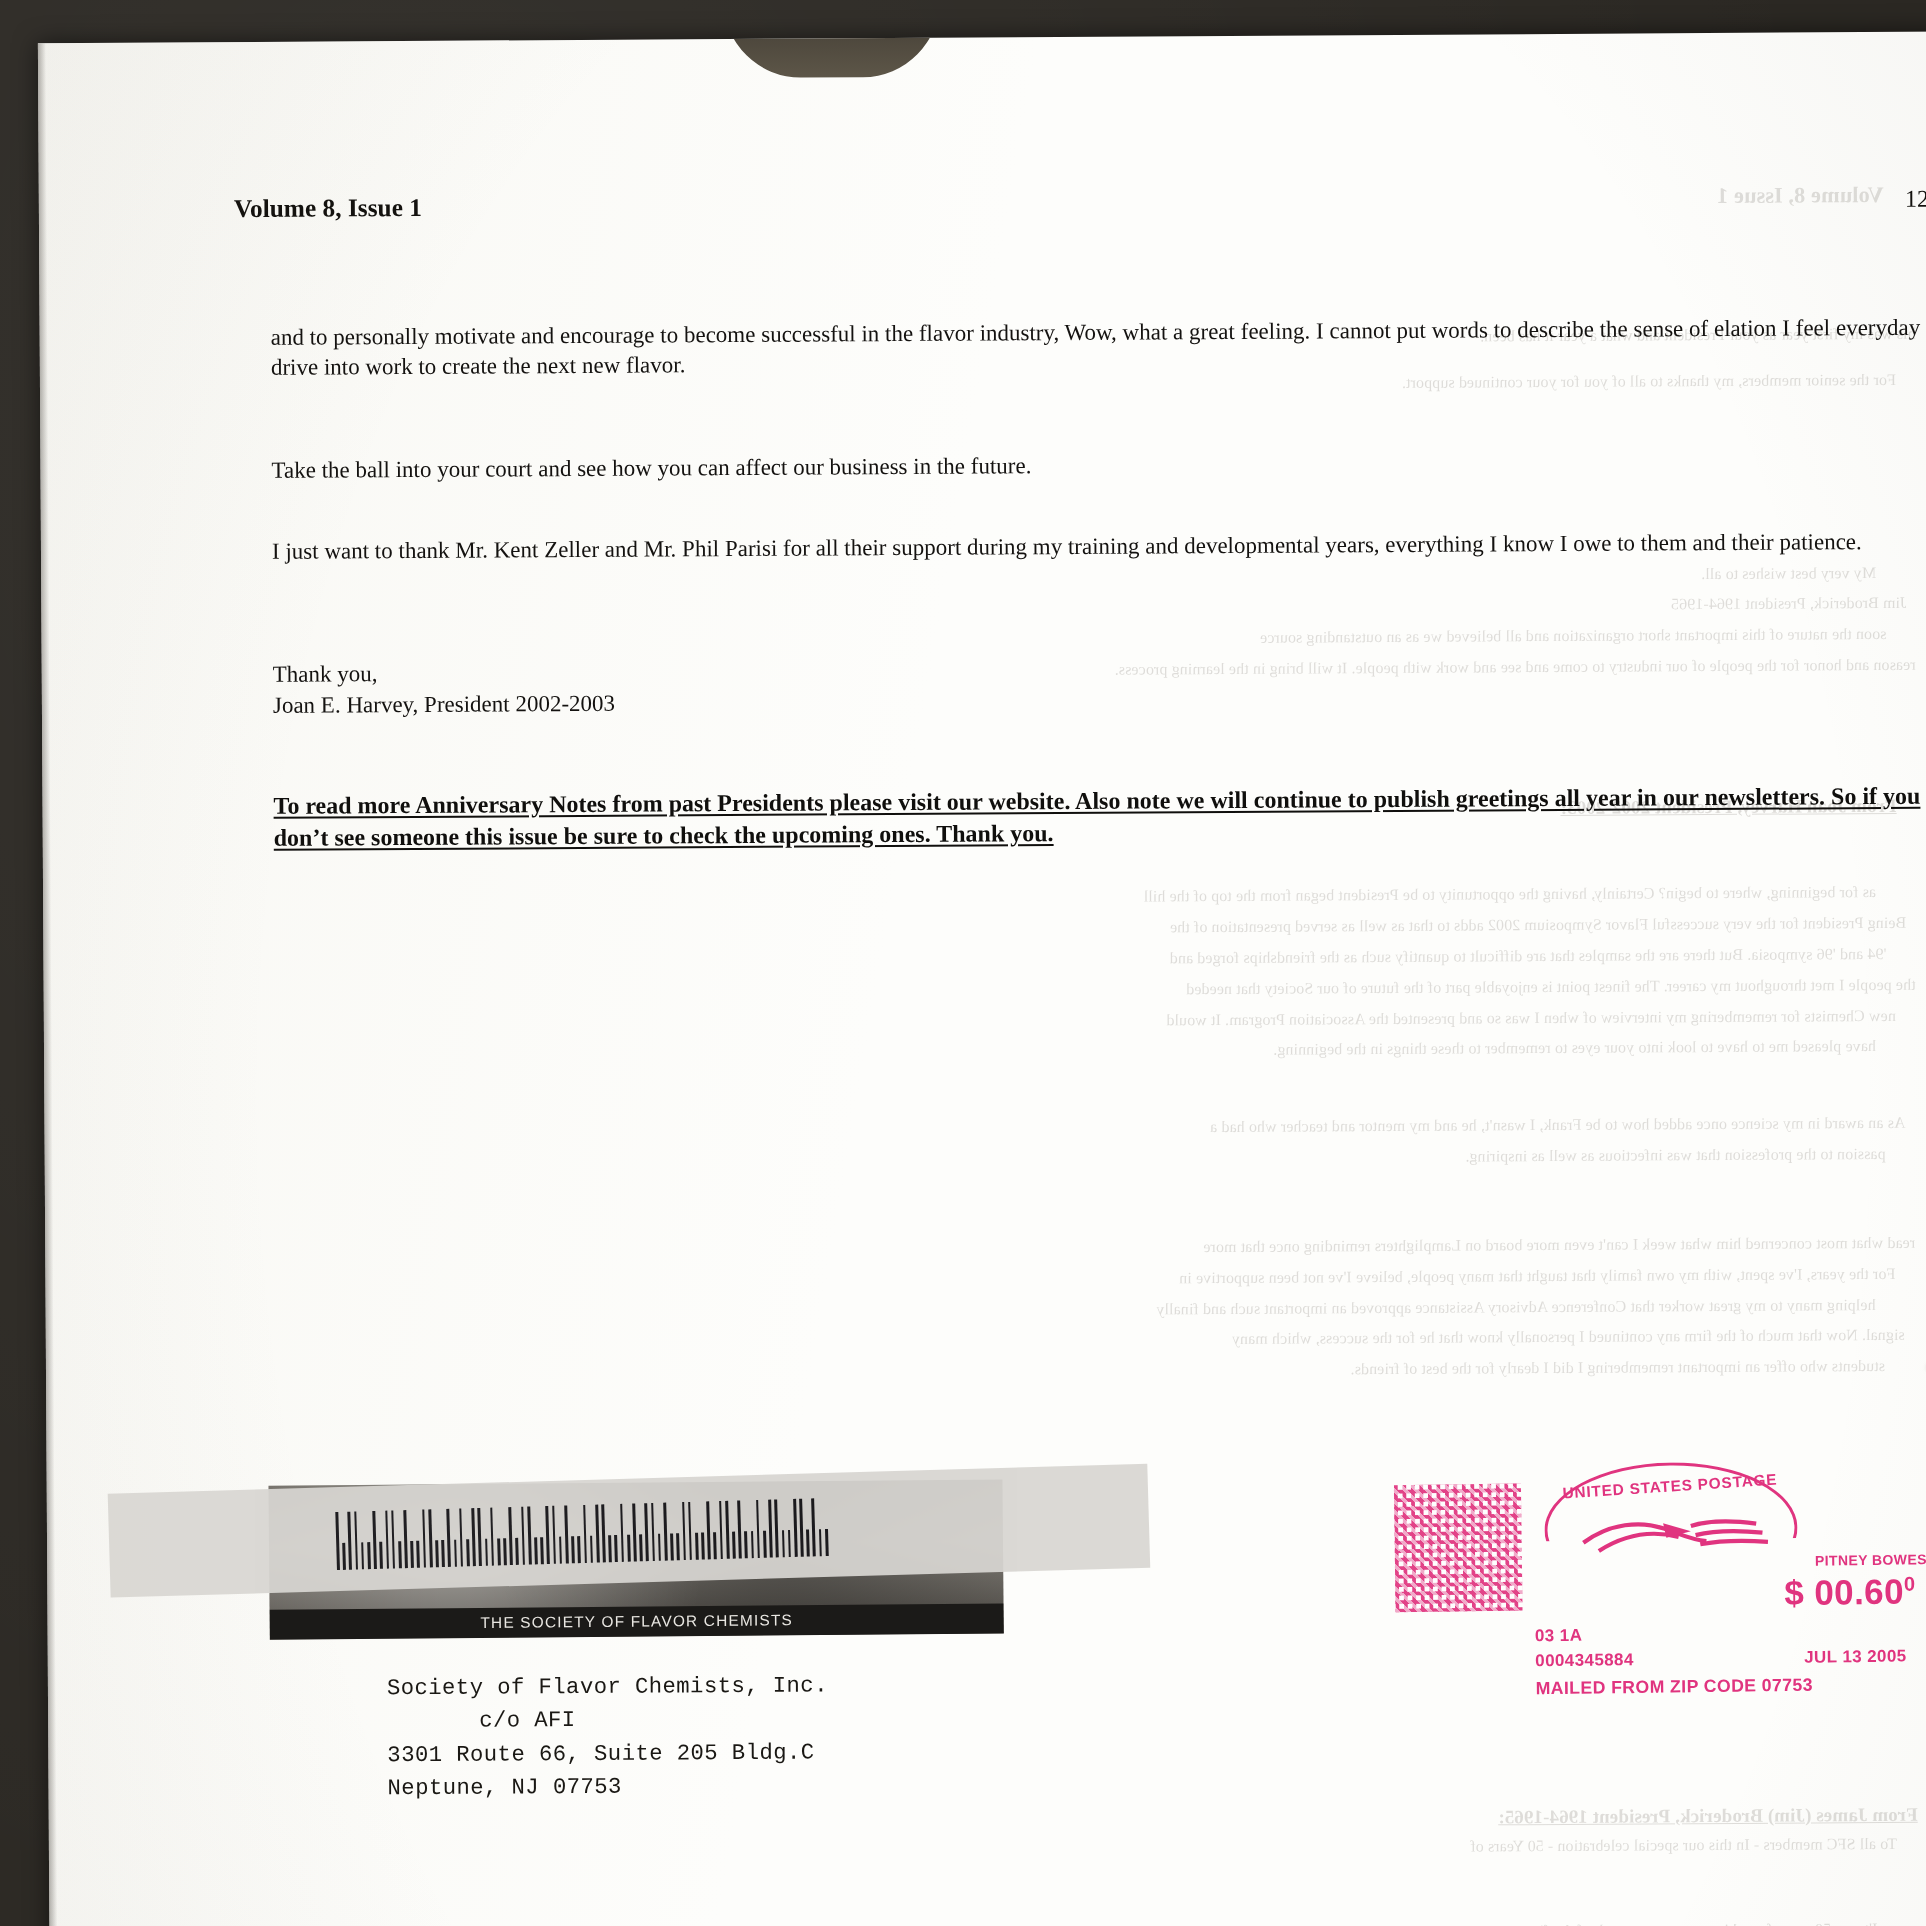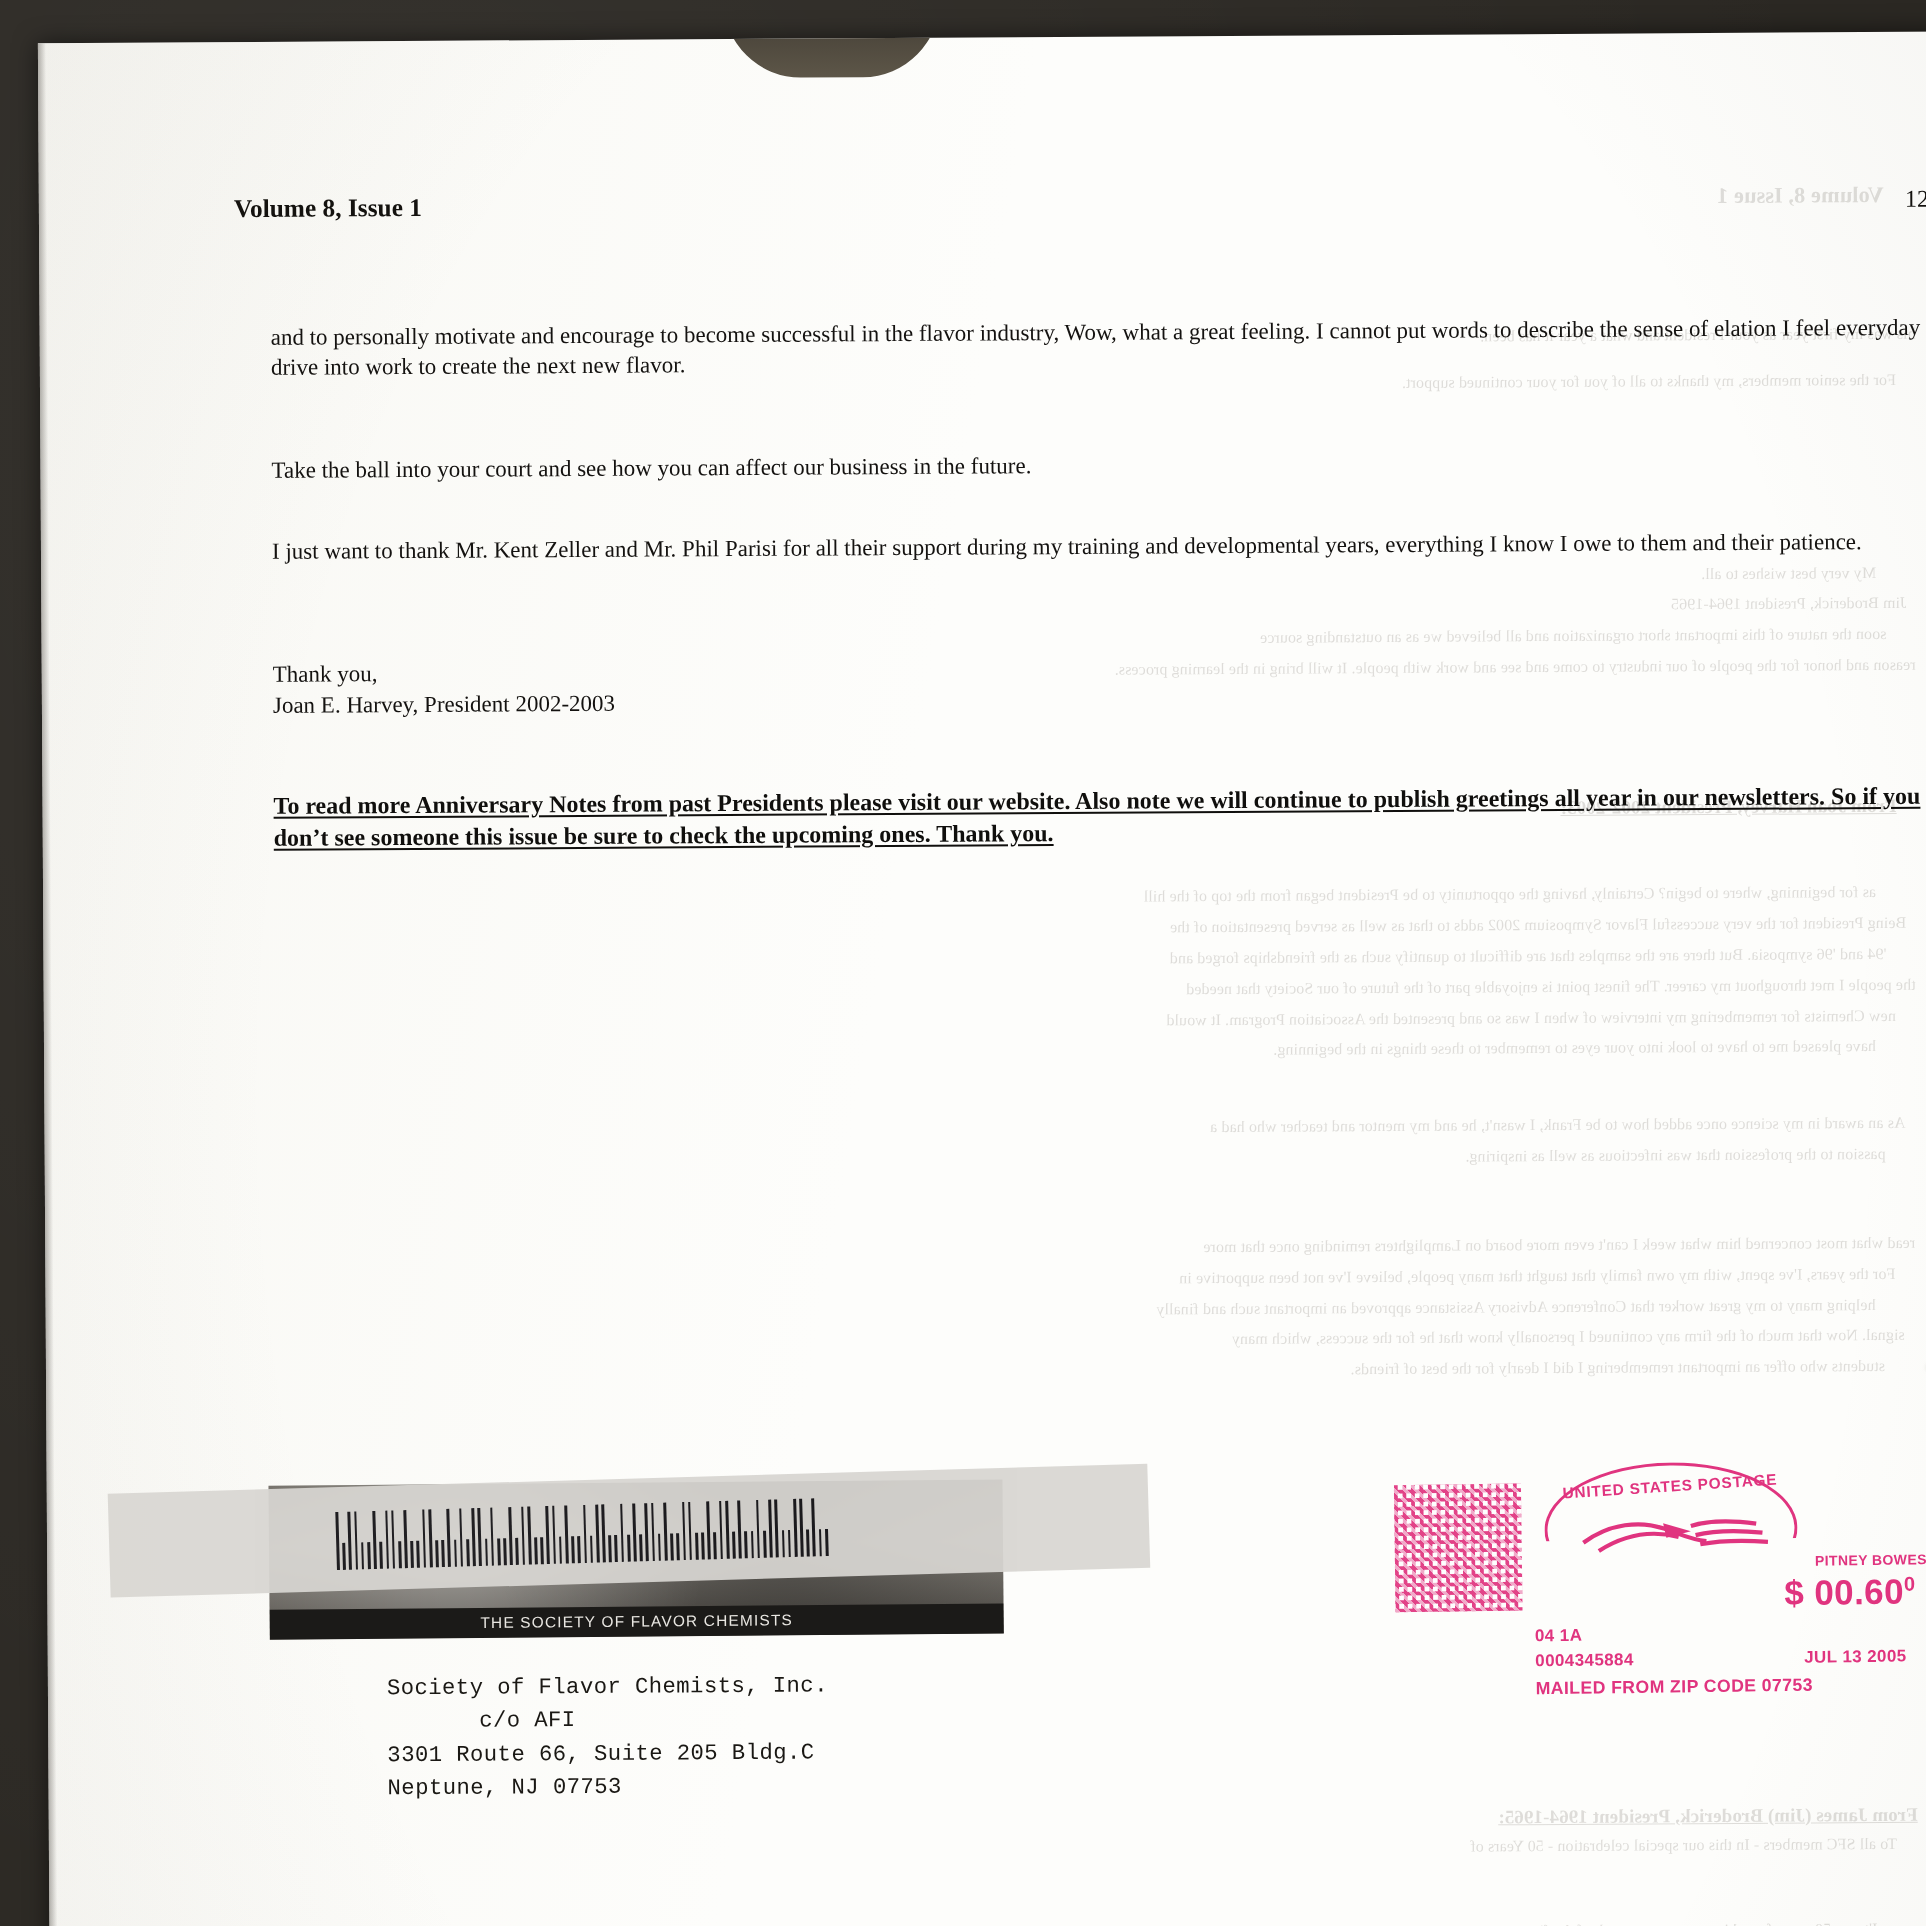--- a/index.html
+++ b/index.html
@@ -470,21 +470,21 @@
           <path d="M20 96 C90 46 170 40 230 62 C270 76 300 92 340 96"></path>
           <path d="M60 118 C130 74 200 66 268 84"></path>
           <path d="M300 56 C340 44 400 42 470 52"></path>
           <path d="M312 80 C356 70 414 68 486 76"></path>
           <path d="M324 104 C370 96 428 94 500 100"></path>
         </g>
         <path d="M228 48 L300 70 L236 86 Z" fill="#e0347f"></path>
       </svg>
       <div id="meter-pb">PITNEY BOWES</div>
       <div id="meter-amount"><span>$ 00.60</span><sup>0</sup></div>
-      <div class="meter-line" id="meter-l1">04 1A</div>
+      <div class="meter-line" id="meter-l1">03 1A</div>
       <div class="meter-line" id="meter-l2">0004345884</div>
       <div class="meter-line" id="meter-date">JUL 13 2005</div>
       <div class="meter-line" id="meter-l3">MAILED FROM ZIP CODE 07753</div>
     </div>
 
   </div>
 
   <div id="torn-left"></div>
 
   <div class="clip-tab" id="clip-top"></div>

